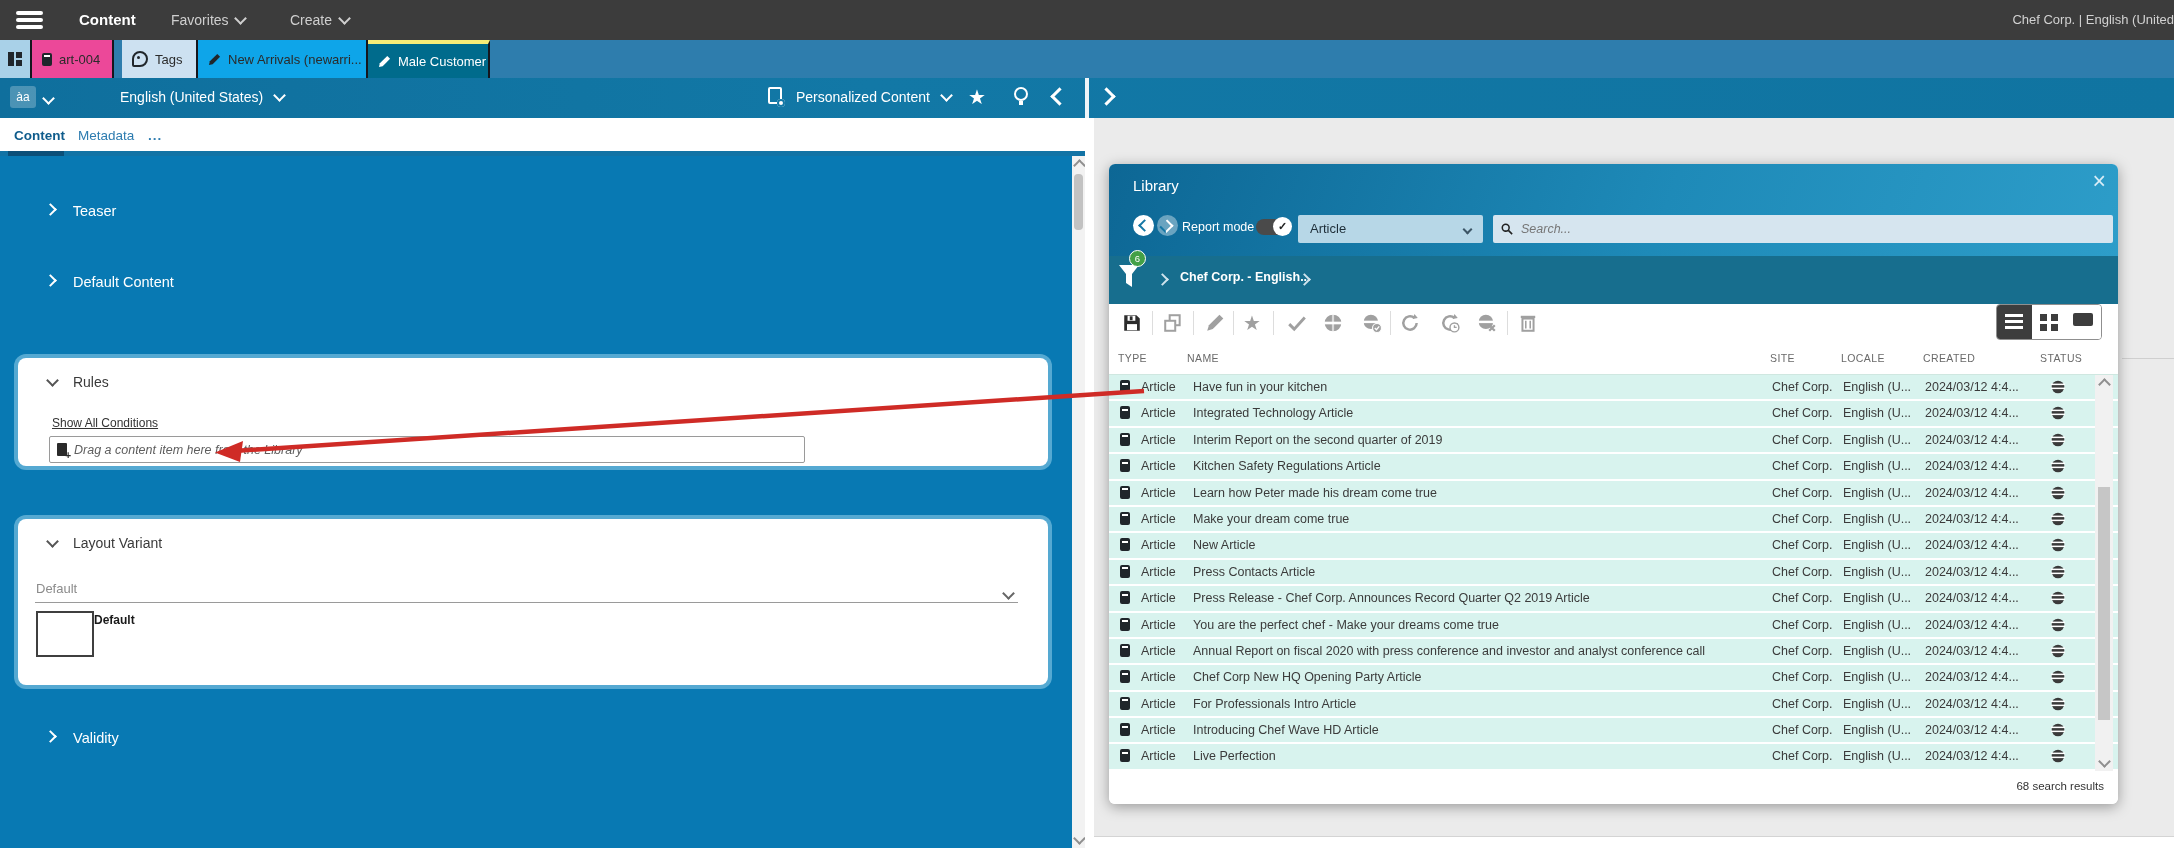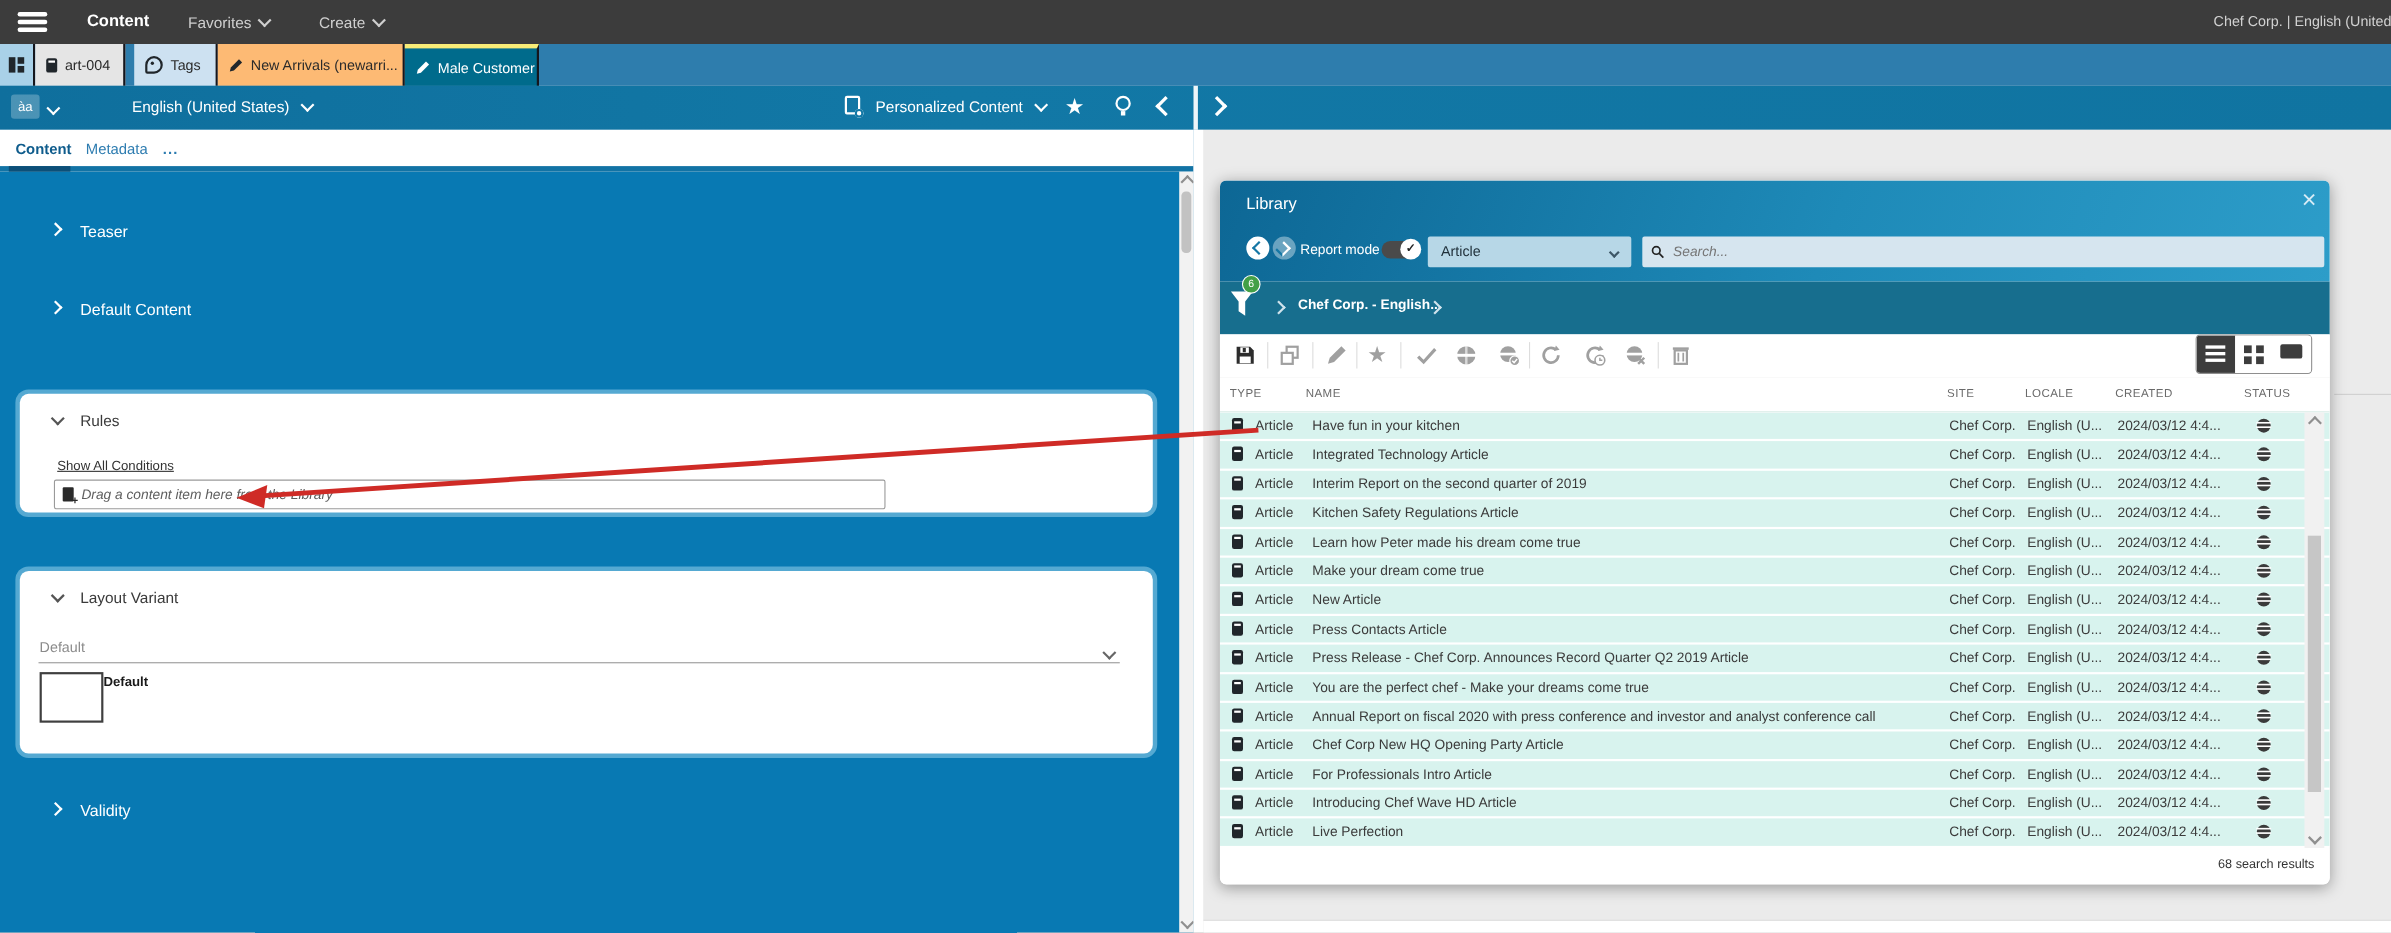--- a/index.html
+++ b/index.html
@@ -14,23 +14,23 @@
   .tb-menu{position:absolute;top:12px;font-size:14px;color:#cfcfcf;cursor:pointer;}
   .tb-right{position:absolute;right:0;top:12px;font-size:13px;color:#d2d2d2;white-space:nowrap;}
   .chev{display:inline-block;width:7px;height:7px;border-right:2px solid currentColor;border-bottom:2px solid currentColor;transform:rotate(45deg);vertical-align:2px;}
   .chev.right{transform:rotate(-45deg);}
 
   
   .tabrow{position:absolute;left:0;top:40px;width:2174px;height:38px;background:#2e7dad;}
   .tab{position:absolute;top:0;height:38px;box-sizing:border-box;border-right:2px solid #15161d;
        display:flex;align-items:center;gap:7px;padding:0 10px;font-size:13px;color:#2b2b2b;cursor:pointer;white-space:nowrap;overflow:hidden;}
   .tab.first{left:0;width:32px;background:#a9d1e8;justify-content:center;padding:0;}
-  .tab.t-art{left:32px;width:82px;background:#e5e5e5;}
+  .tab.t-art{left:32px;width:82px;background:#ec4899;}
   .tab.t-tags{left:122px;width:76px;background:#cde1f1;}
-  .tab.t-new{left:198px;width:170px;background:#fdba74;}
+  .tab.t-new{left:198px;width:170px;background:#0ea5e9;}
   .tab.t-male{left:368px;width:122px;background:#006b8c;color:#fff;border-top:4px solid #f8ec77;}
   .dash-ic{display:inline-grid;grid-template-columns:6px 6px;grid-template-rows:6px 6px;gap:2px;}
   .dash-ic b{background:#20262b;}
   .dash-ic b:nth-child(1){grid-row:1/3;height:14px;}
   .doc-ic{display:inline-block;width:10px;height:13px;background:#20262b;border-radius:2px;position:relative;flex:0 0 auto;}
   .doc-ic:after{content:"";position:absolute;left:2px;top:2.5px;width:6px;height:2px;background:#fff;}
   .tag-ic{display:inline-block;width:12px;height:12px;border:2px solid #20262b;border-radius:50% 50% 50% 2px;position:relative;flex:0 0 auto;}
   .tag-ic:after{content:"";position:absolute;left:3px;top:3px;width:3px;height:3px;border-radius:50%;background:#20262b;}
   .pen-ic{width:13px;height:13px;flex:0 0 auto;}
 

